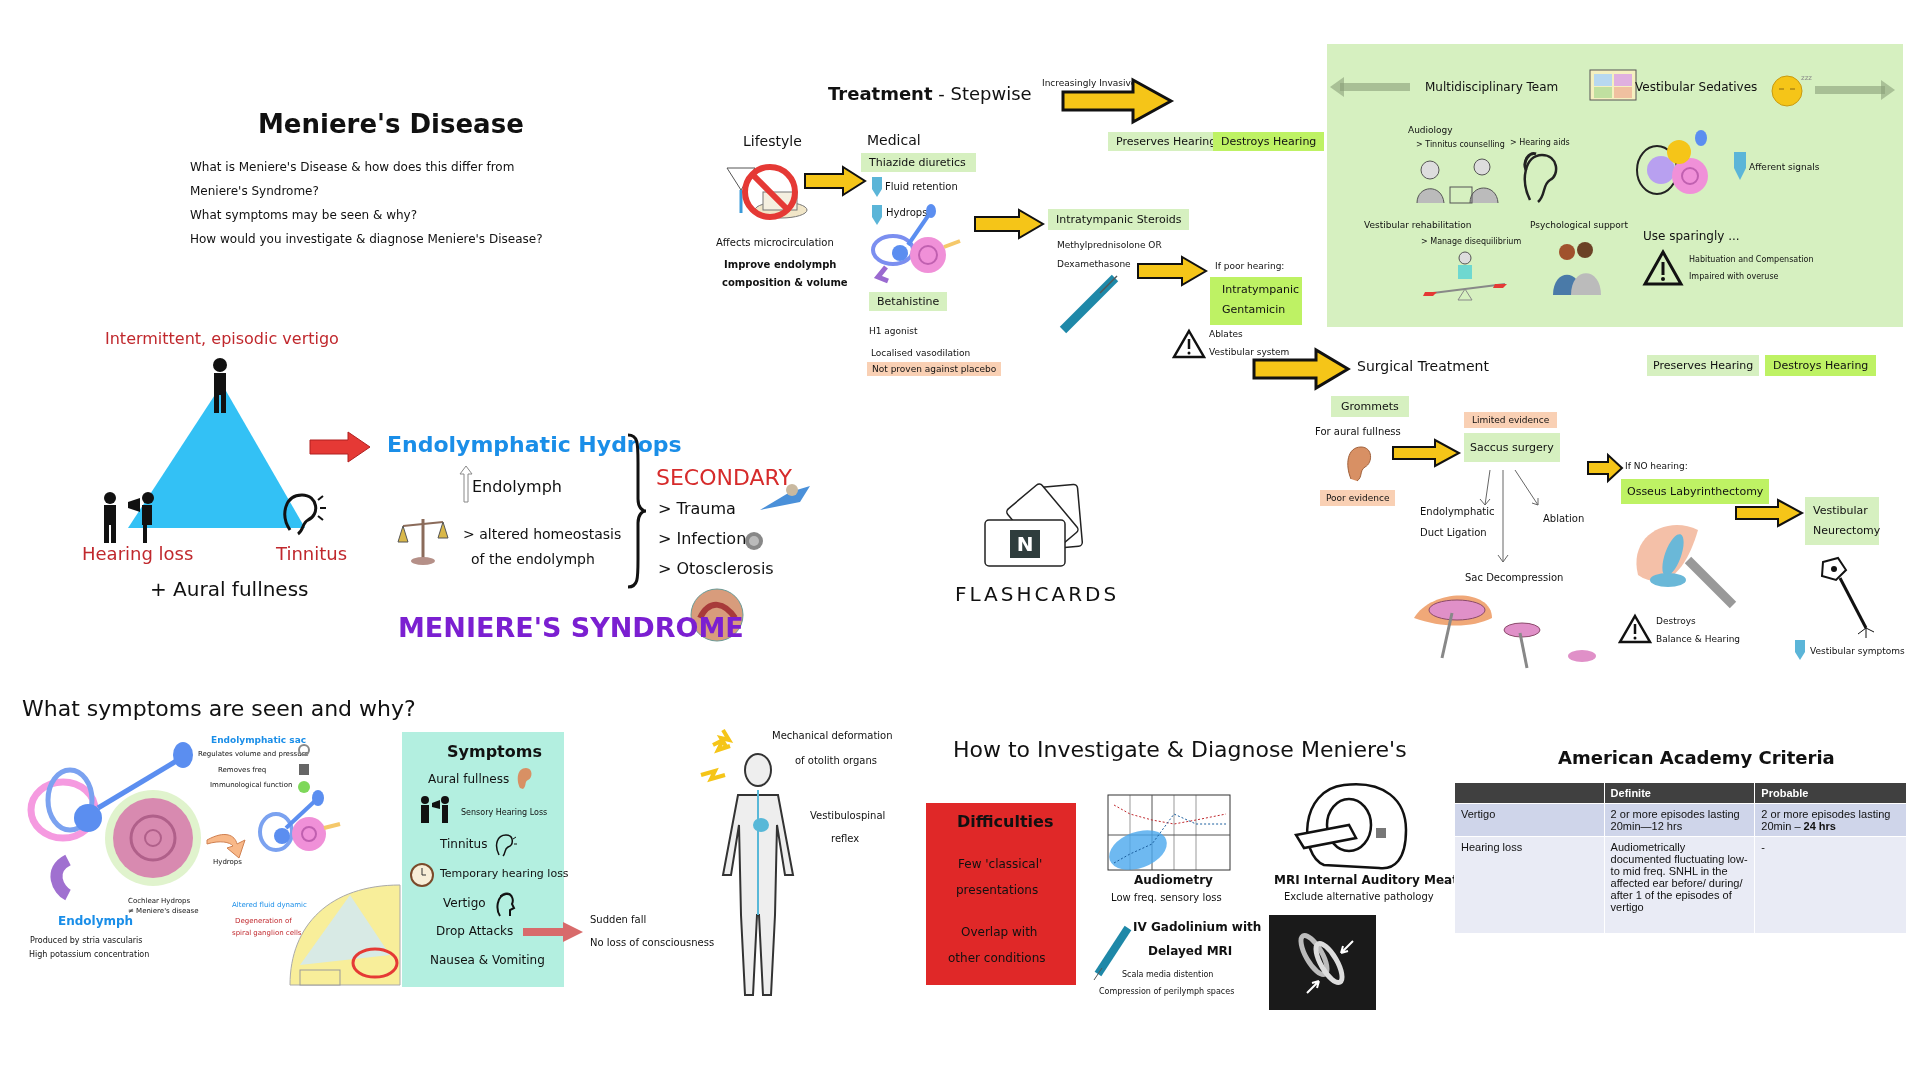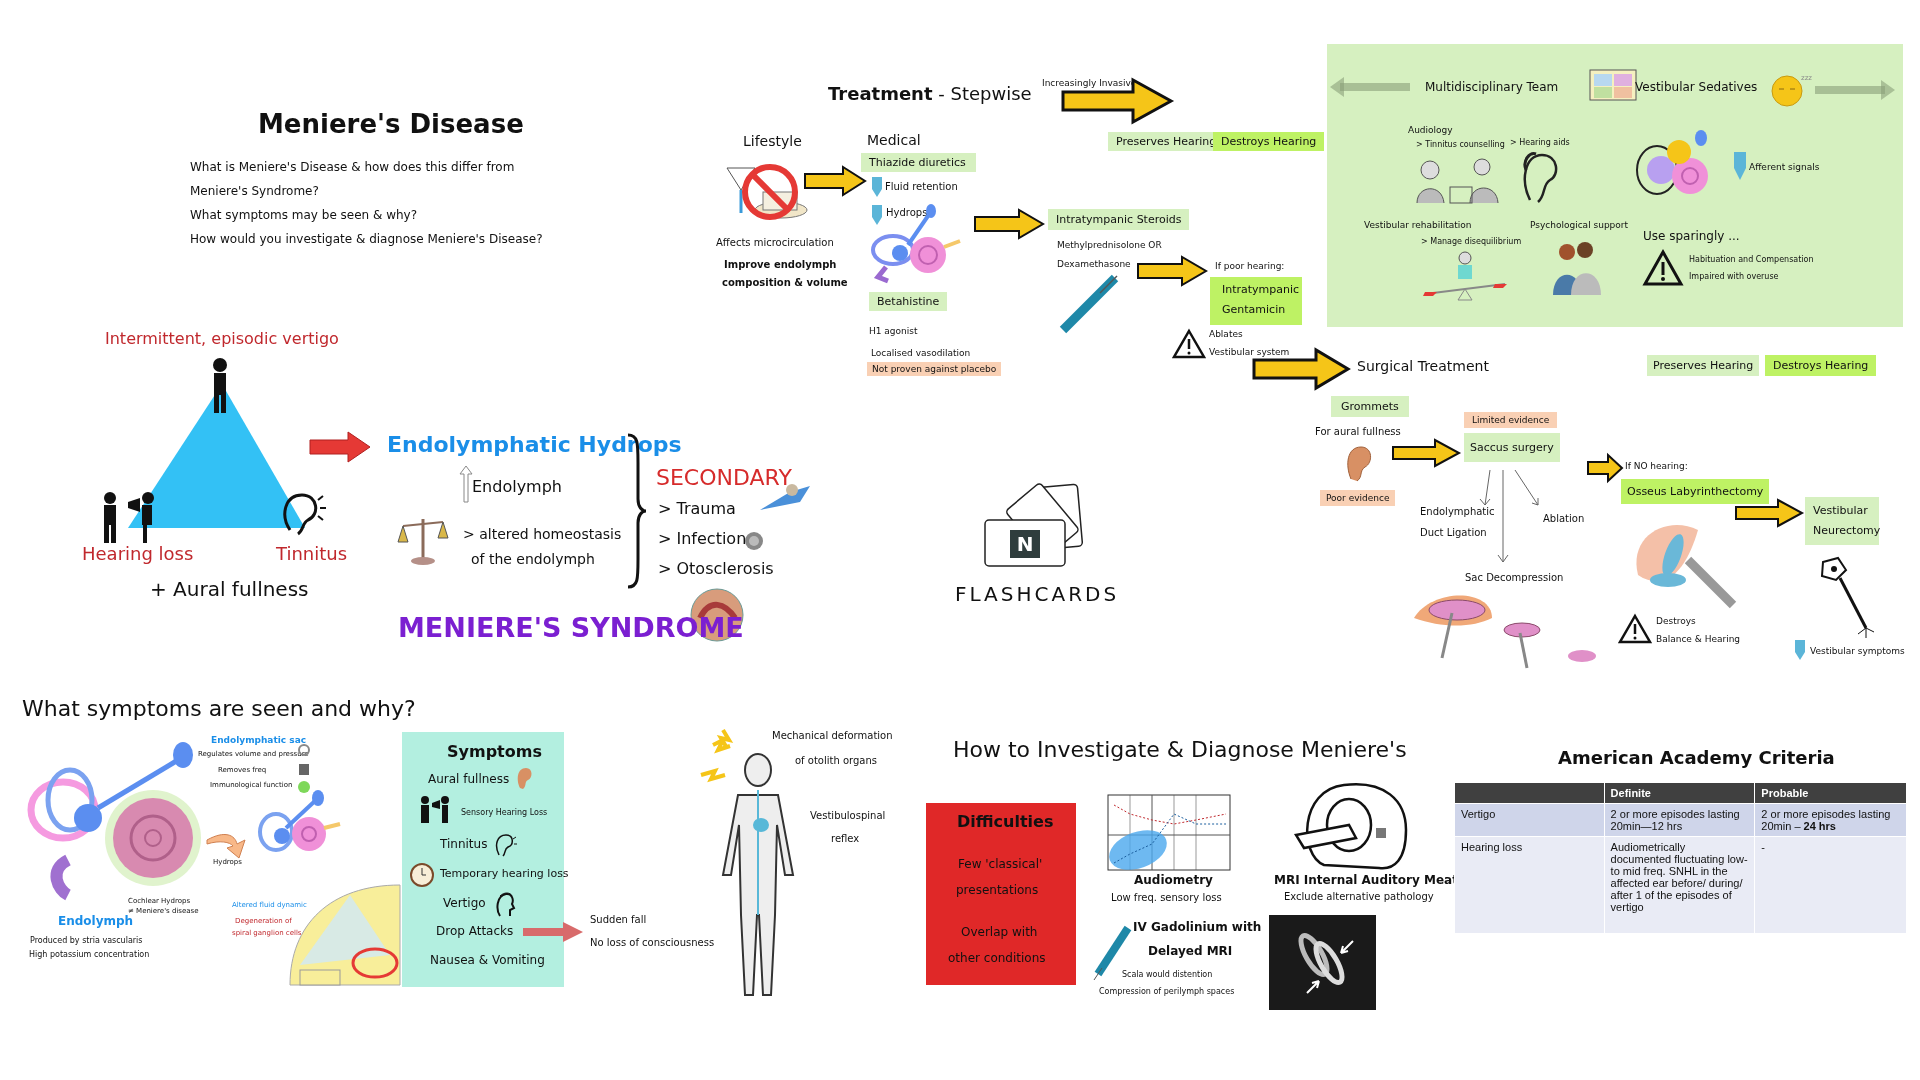--- a/index.html
+++ b/index.html
@@ -457,21 +457,21 @@
   <polyline points="14,83 30,74 52,64 74,34 96,44 126,44" fill="none" stroke="#1a5e9e" stroke-dasharray="2,2"></polyline>
 </svg>
 <div class="t s12" style="left:1134px;top:874px;font-weight:bold">Audiometry</div>
 <div class="t s10" style="left:1111px;top:892px">Low freq. sensory loss</div>
 <svg style="left:1094px;top:922px" width="38" height="55">
     <line x1="4" y1="52" x2="34" y2="6" stroke="#1e88a8" stroke-width="8"></line>
     <line x1="0" y1="58" x2="8" y2="46" stroke="#555"></line>
   </svg>
 <div class="t s12" style="left:1133px;top:921px;font-weight:bold">IV Gadolinium with</div>
 <div class="t s12" style="left:1148px;top:945px;font-weight:bold">Delayed MRI</div>
-<div class="t s9" style="left:1122px;top:970px;font-size:8px">Scala would distention</div>
+<div class="t s9" style="left:1122px;top:970px;font-size:8px">Scala media distention</div>
 <div class="t s9" style="left:1099px;top:987px;font-size:8px">Compression of perilymph spaces</div>
 
 <svg style="left:1294px;top:780px" width="115" height="92">
   <path d="M30 85 C5 75,5 10,50 5 C90 0,112 20,112 50 C112 80,100 90,85 88 Z" fill="#fff" stroke="#111" stroke-width="2.5"></path>
   <ellipse cx="55" cy="45" rx="22" ry="26" fill="none" stroke="#111" stroke-width="2.5"></ellipse>
   <polygon points="2,55 55,45 62,58 10,68" fill="#fff" stroke="#111" stroke-width="2.5"></polygon>
     <rect x="82" y="48" width="10" height="10" fill="#777"></rect>
 </svg>
 <div class="t s12" style="left:1274px;top:874px;font-weight:bold">MRI Internal Auditory Meatus</div>
 <div class="t s10" style="left:1284px;top:891px">Exclude alternative pathology</div>

